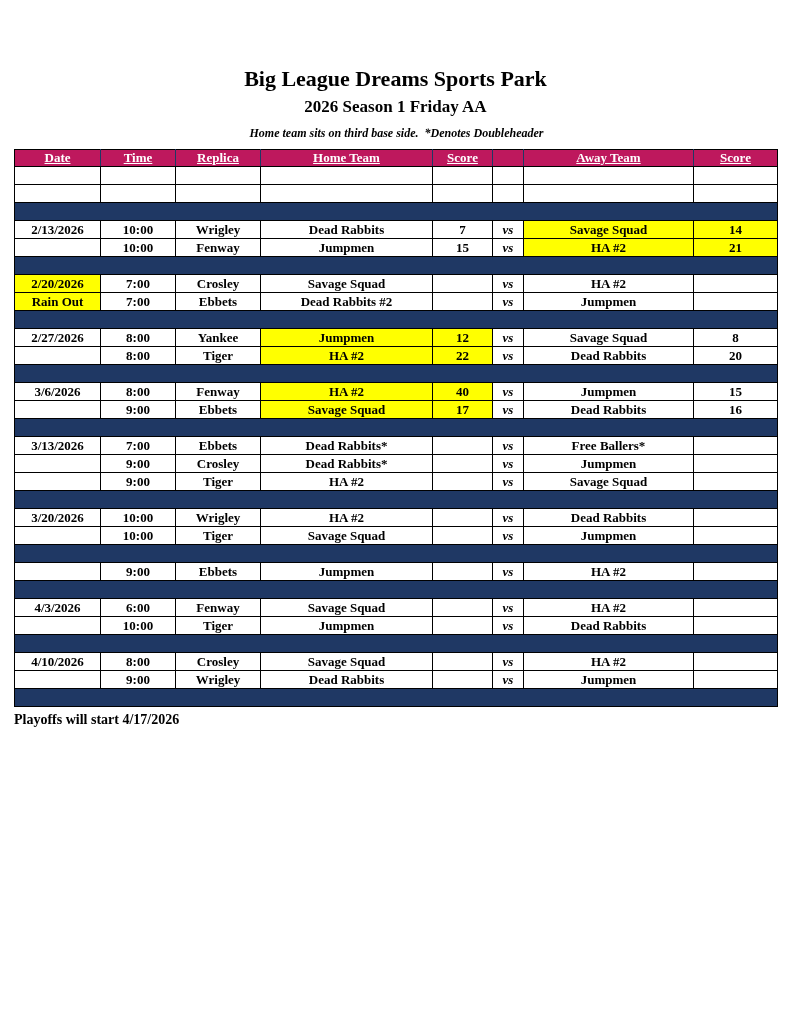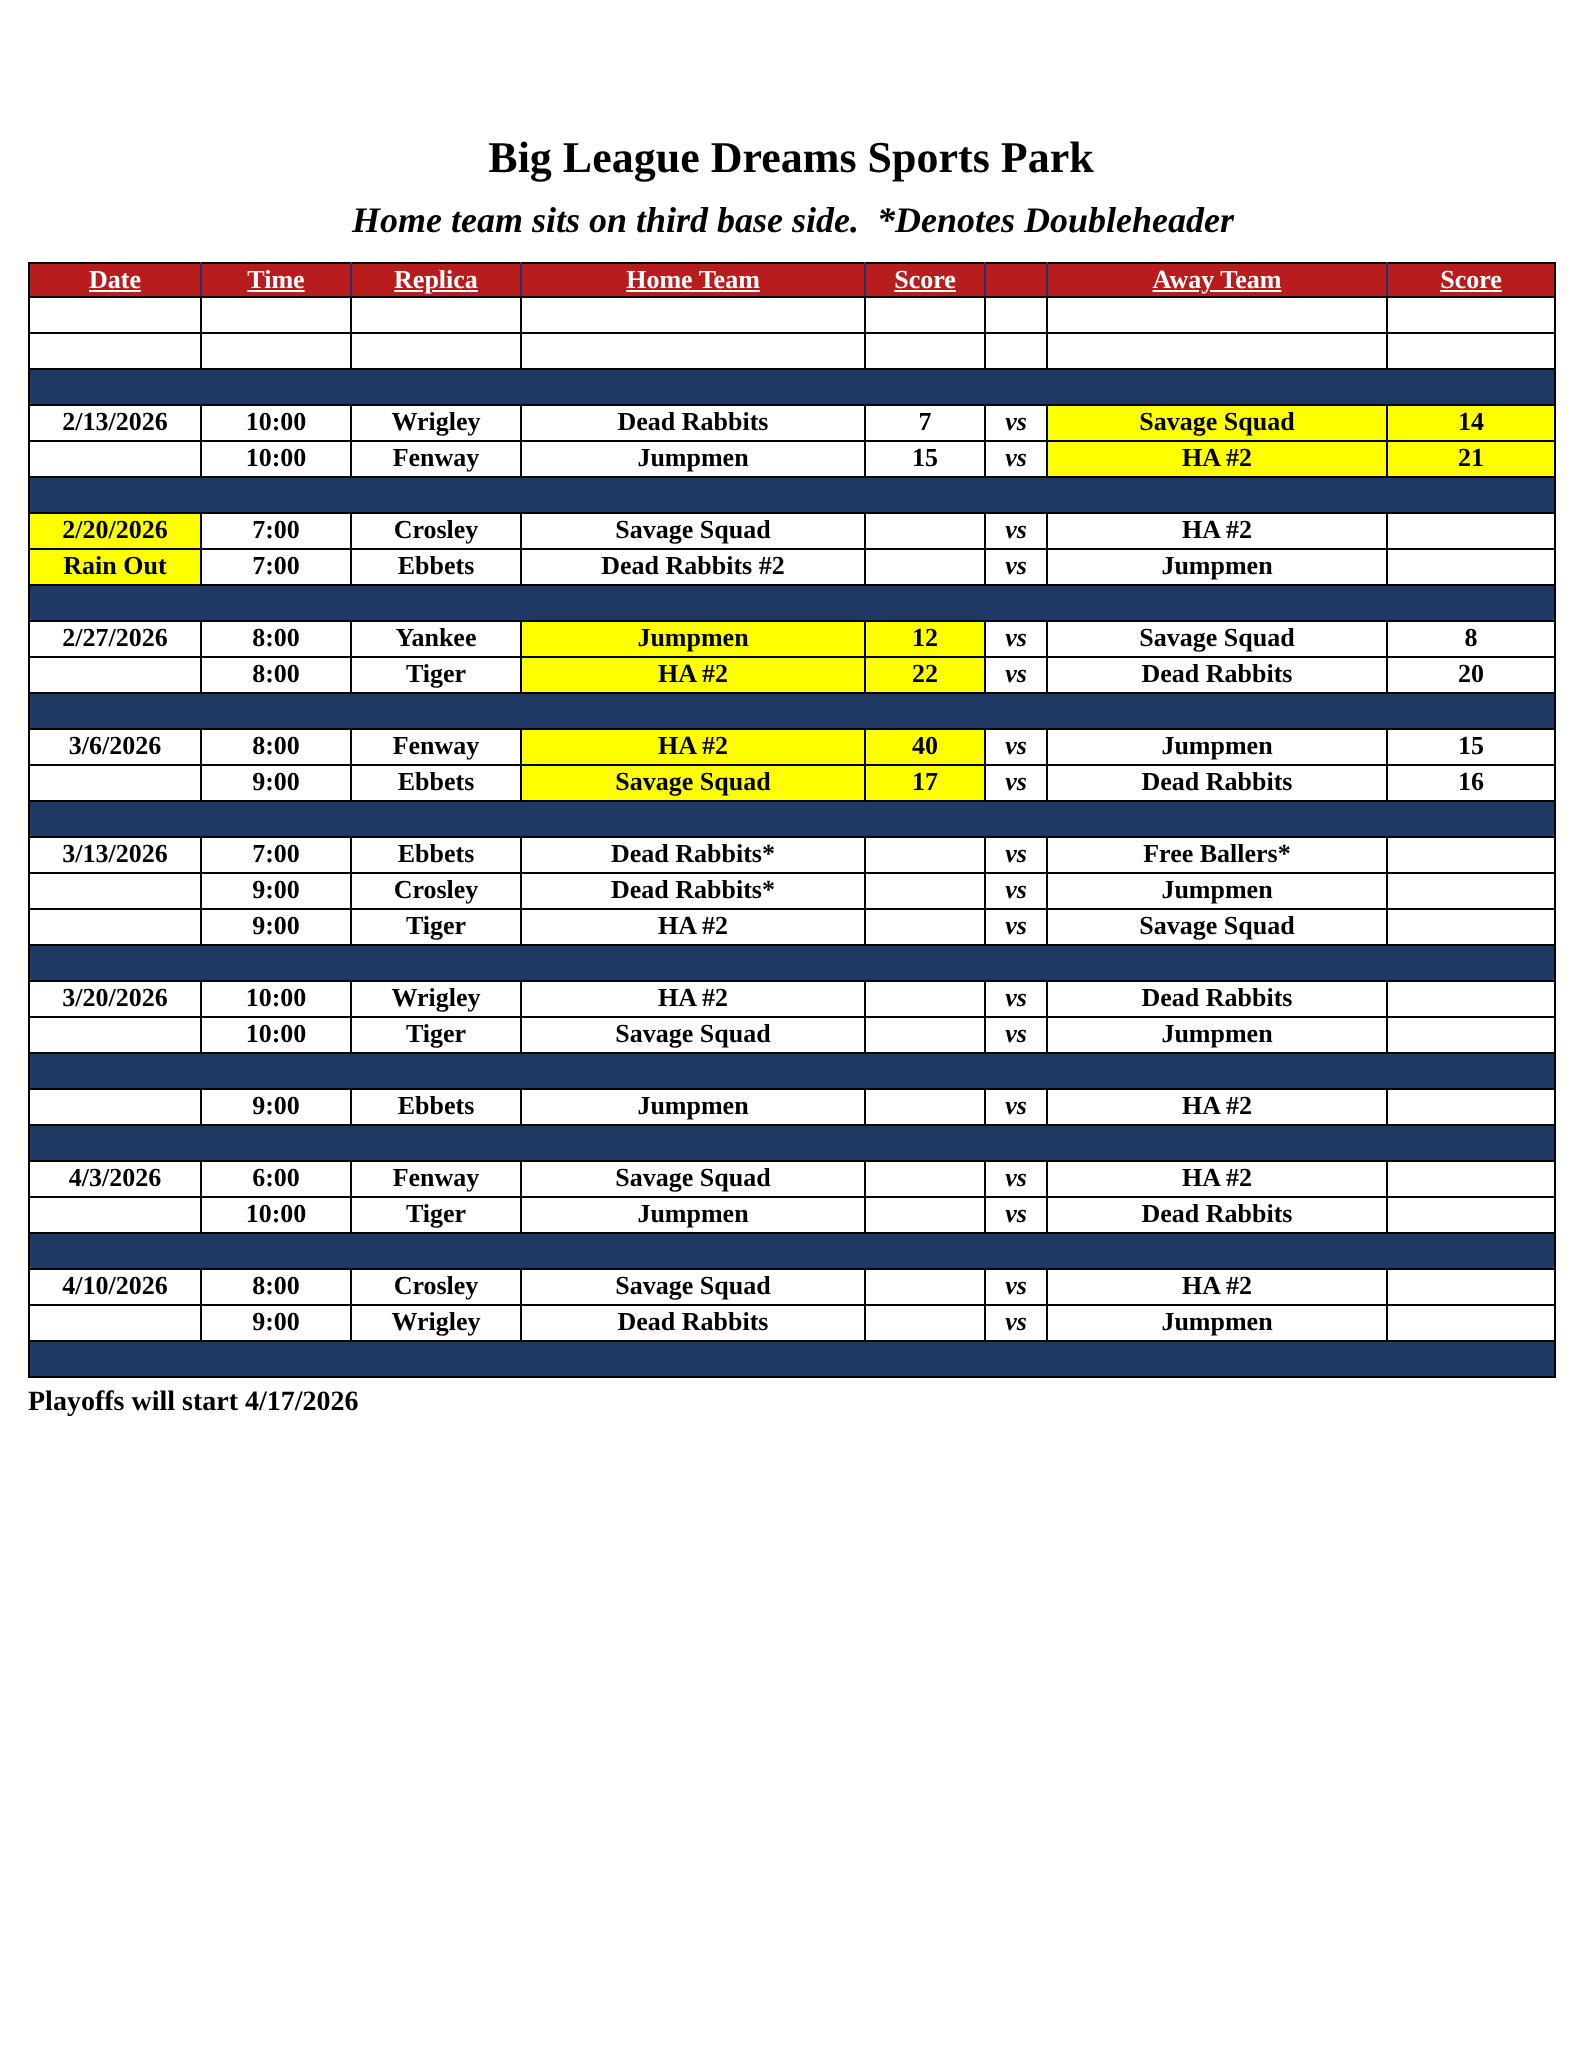--- a/index.html
+++ b/index.html
@@ -27,21 +27,21 @@
     margin: 0;
     line-height: 1.2;
   }
   .doc-subtitle {
     font-size: 17px;
     font-weight: bold;
     margin: 5px 0 0 0;
     line-height: 1.2;
   }
   .doc-note {
-    font-size: 18px;
+    font-size: 12px;
     font-weight: bold;
     font-style: italic;
     margin: 8px 0 9px 2px;
     line-height: 1.2;
     white-space: pre-wrap;
   }
   table.schedule {
     border-collapse: collapse;
     table-layout: fixed;
     width: 763px;
@@ -53,21 +53,21 @@
     font-size: 13px;
     font-weight: bold;
     text-align: center;
     vertical-align: middle;
     padding: 0 2px;
     height: 17px;
     overflow: hidden;
     white-space: nowrap;
   }
   table.schedule thead th {
-    background: #b91c1c;
+    background: #be185d;
     color: #ffffff;
     border-color: #1F3864;
     border-top: 1px solid #000;
     border-bottom: 1px solid #000;
     text-decoration: underline;
     height: 16px;
   }
   table.schedule thead th:first-child { border-left: 1px solid #000; }
   table.schedule thead th:last-child { border-right: 1px solid #000; }
   td.sep {
@@ -91,20 +91,21 @@
     line-height: 1.2;
   }
 </style>
 </head>
 <body>
 
 <div class="page">
 
   <div class="doc-header">
     <h1 class="doc-title">Big League Dreams Sports Park</h1>
+    <h2 class="doc-subtitle">2026 Season 1 Friday AA</h2>
     <p class="doc-note">Home team sits on third base side.  *Denotes Doubleheader</p>
   </div>
 
   <table class="schedule">
     <colgroup>
       <col style="width:86px">
       <col style="width:75px">
       <col style="width:85px">
       <col style="width:172px">
       <col style="width:60px">

